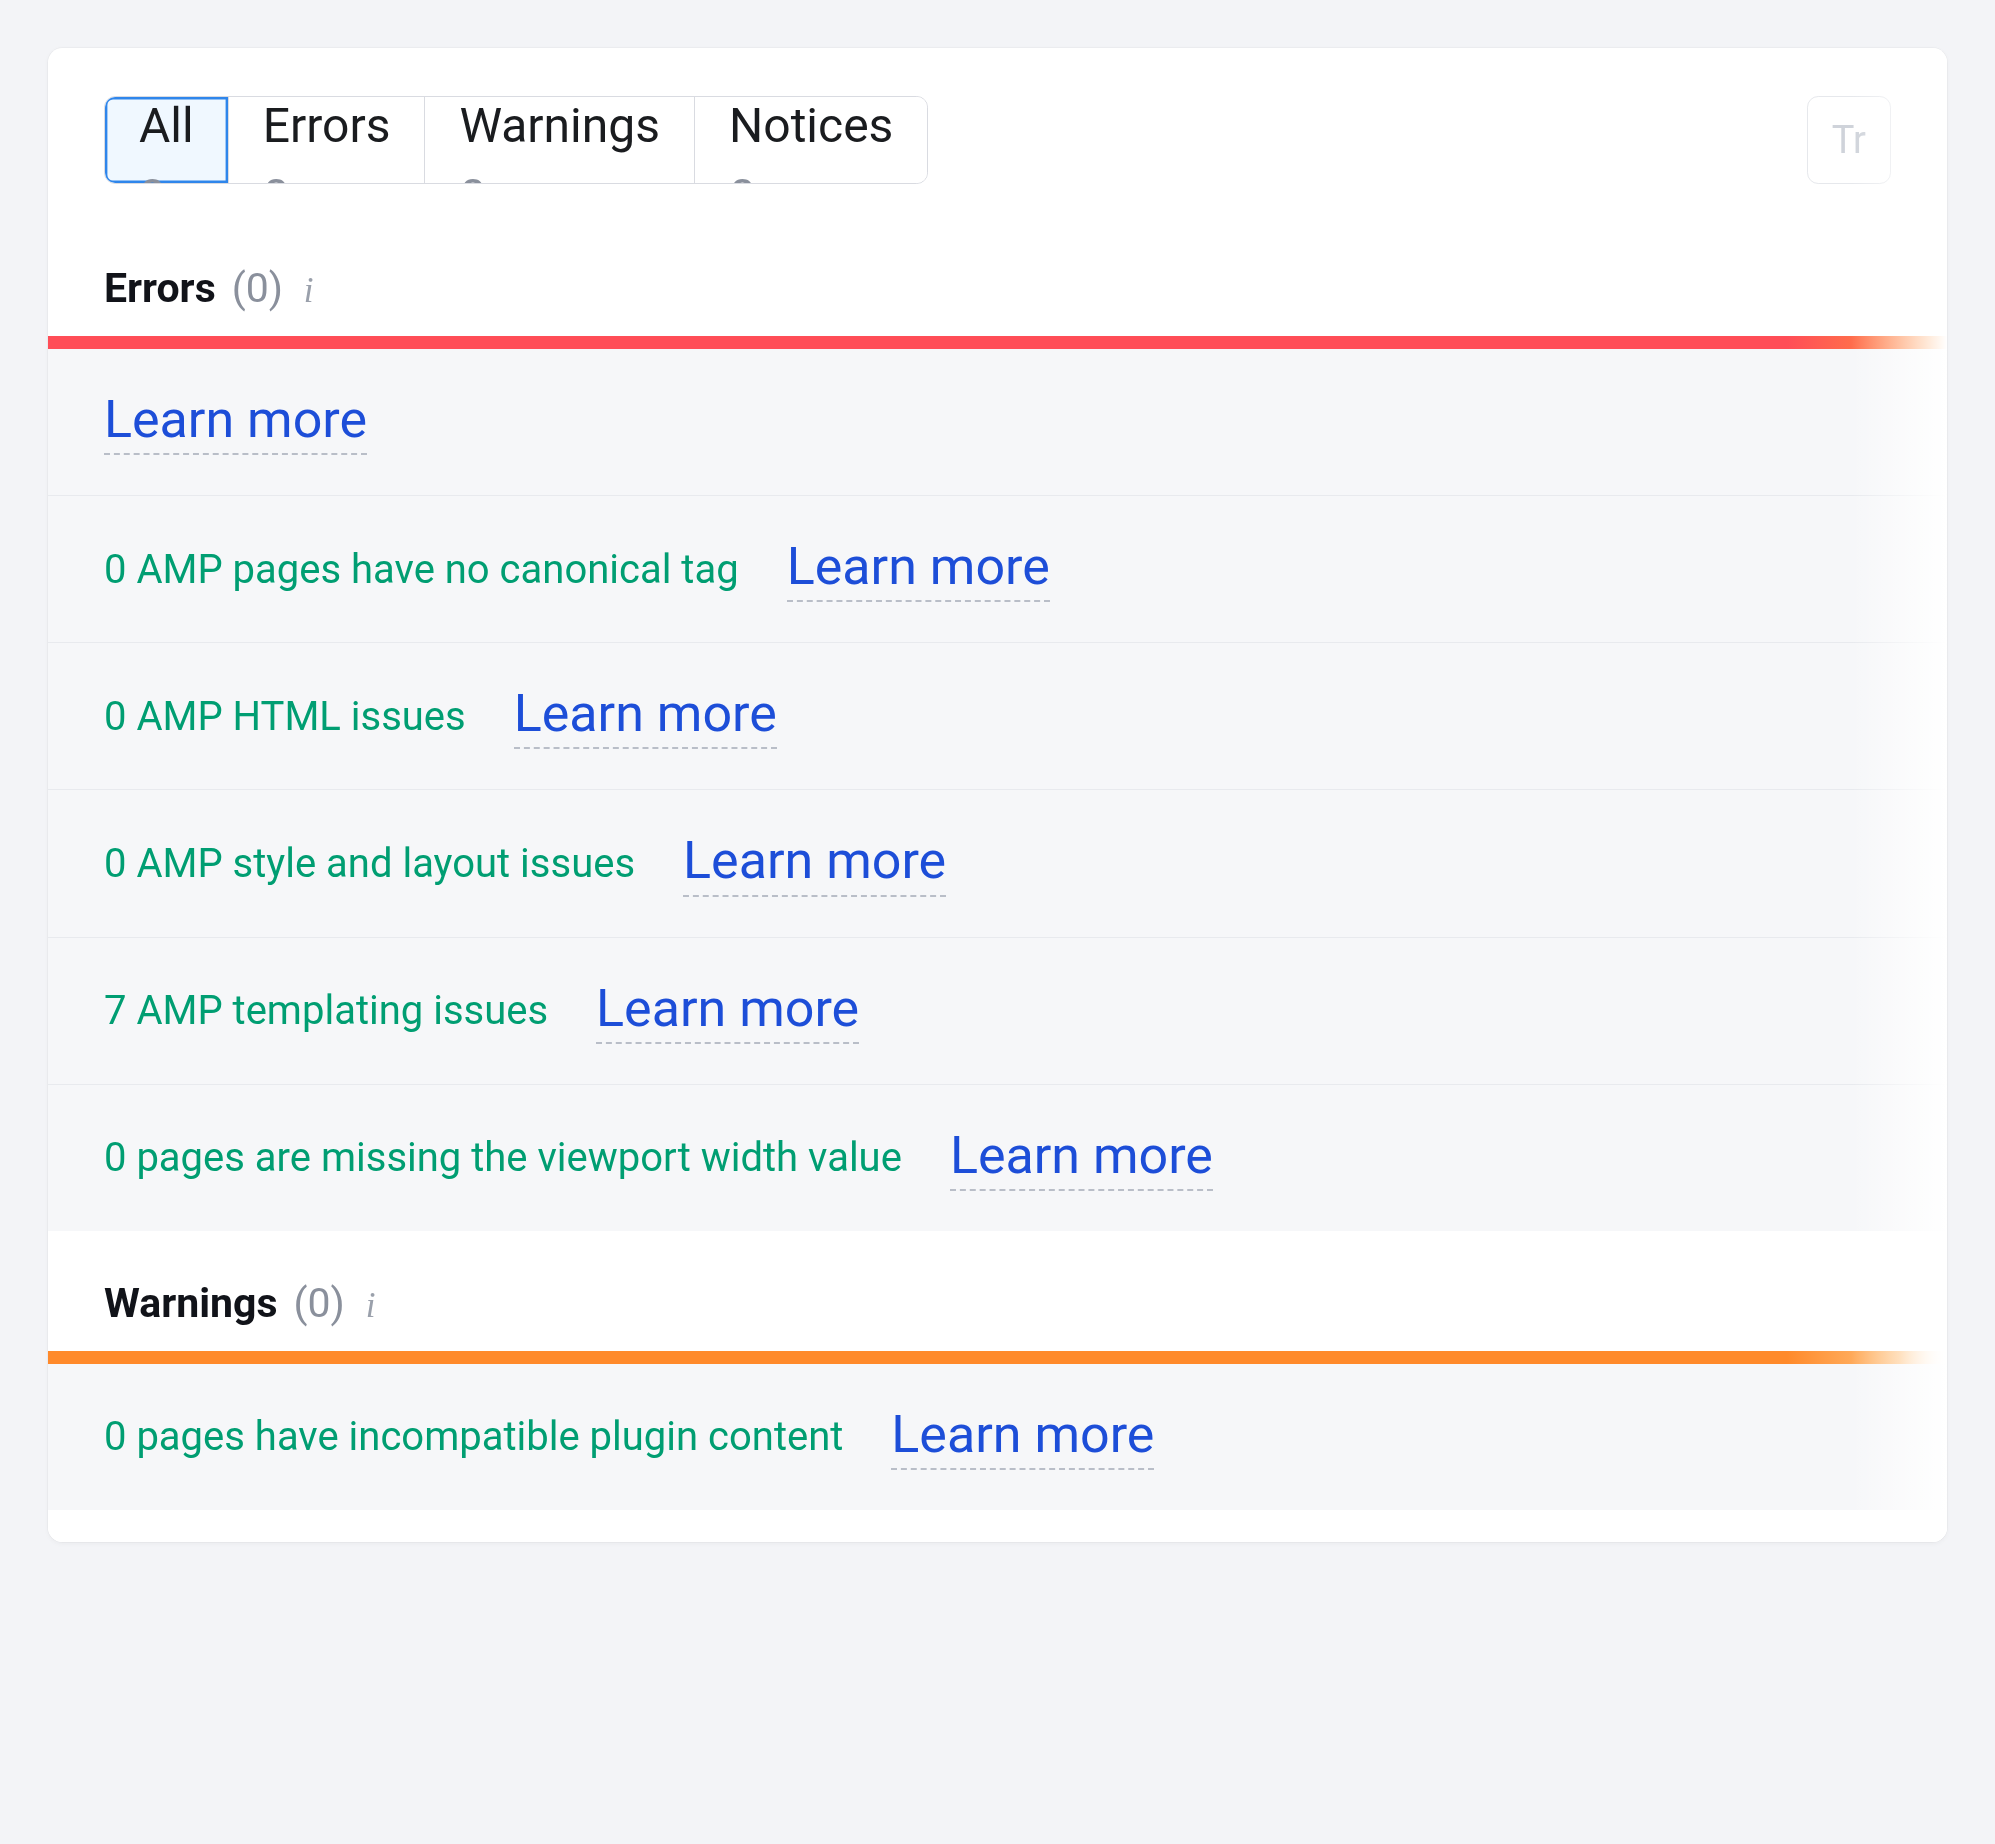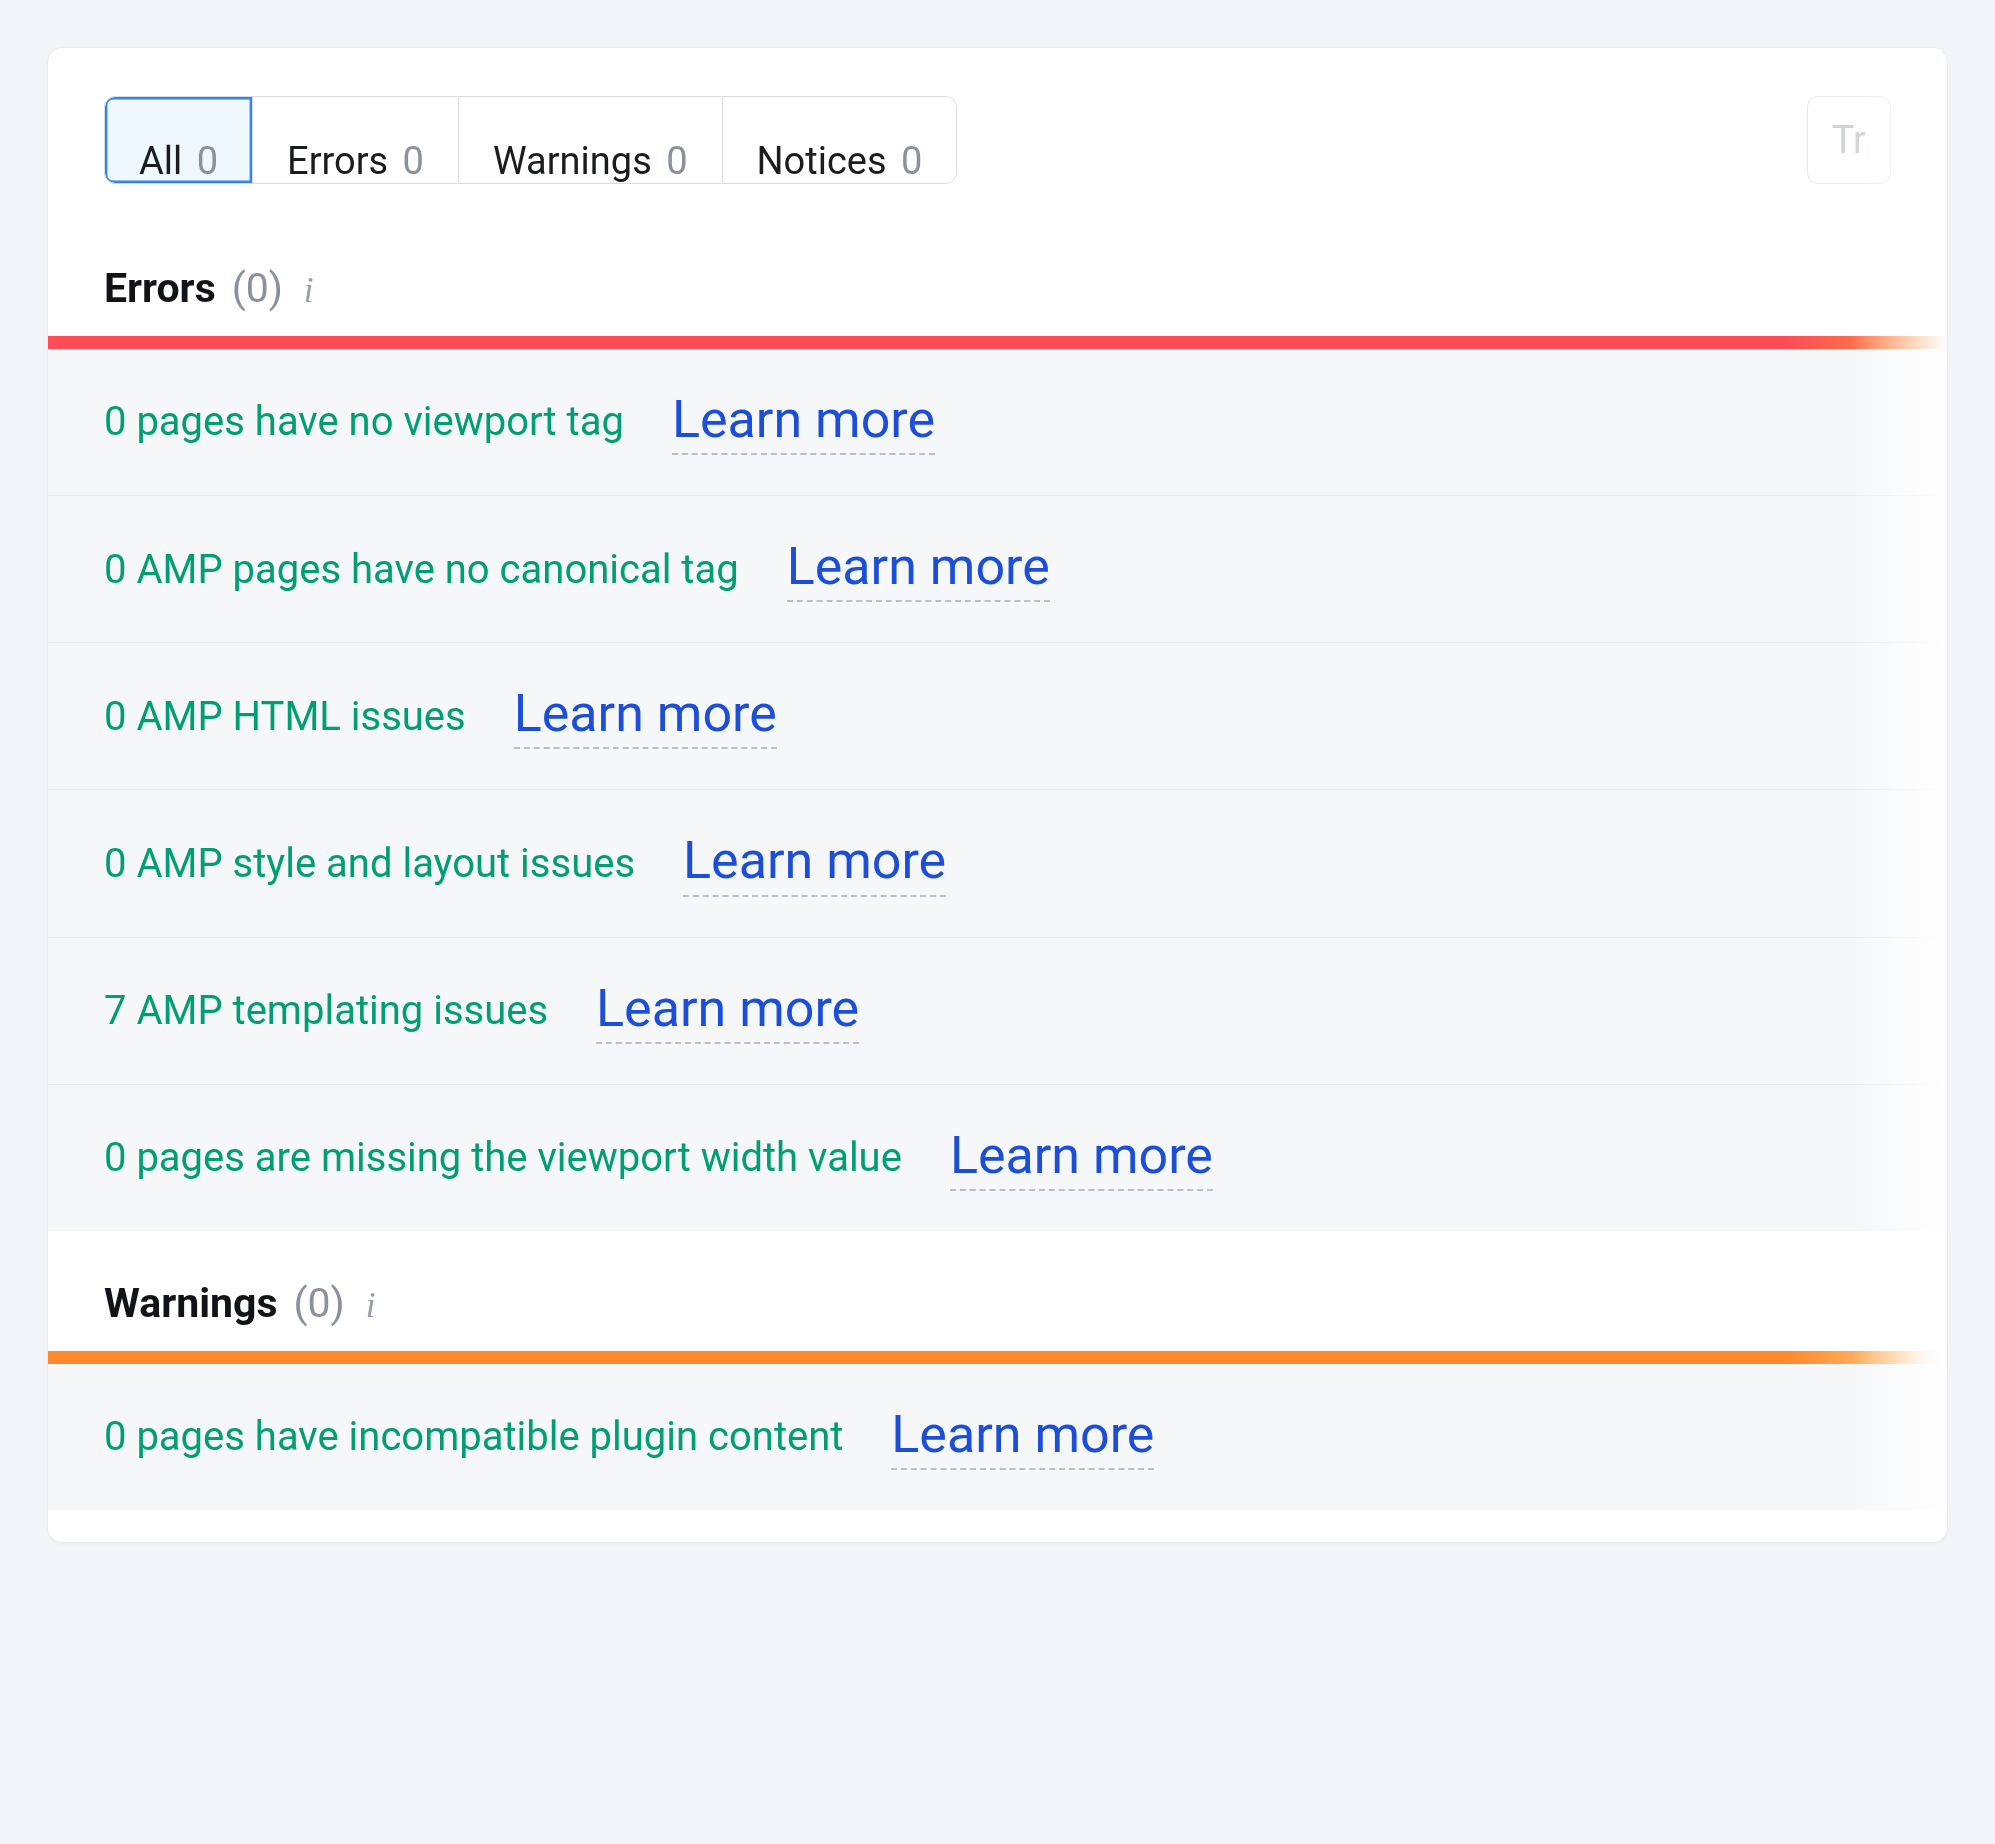--- a/index.html
+++ b/index.html
@@ -67,28 +67,29 @@
 
   .segmented {
     display: flex;
     height: 88px;
     border: 1.6px solid #d9dbe1;
     border-radius: 11.2px;
     overflow: hidden;
   }
   .seg-btn {
     display: flex;
-    align-items: flex-end;
+    align-items: flex-start;
     gap: 14.4px;
     padding: 0 34px;
-    font-size: 38px;
+    font-size: 48px;
     color: #1a1c1f;
     background: #fff;
     cursor: pointer;
     border-right: 1.6px solid #d9dbe1;
+    flex-direction: column;
   }
   .seg-btn:last-child { border-right: none; }
   .seg-btn.active {
     background: #f0f8ff;
     box-shadow: inset 0 0 0 2.4px #2f86eb;
     border-radius: 8px 0 0 8px;
   }
   .seg-count {
     color: #8a909c;
   }
@@ -208,21 +209,20 @@
   </div>
 
   <div class="section-header">
     <span class="section-title">Errors</span>
     <span class="section-count">(0)</span>
     <span class="info-i">i</span>
   </div>
   <div class="rule red"></div>
   <div class="rows">
     <div class="row">
-      <span class="issue">0 pages have no viewport tag</span>
       <span class="learn">Learn more</span>
     </div>
     <div class="row">
       <span class="issue">0 AMP pages have no canonical tag</span>
       <span class="learn">Learn more</span>
     </div>
     <div class="row">
       <span class="issue">0 AMP HTML issues</span>
       <span class="learn">Learn more</span>
     </div>

